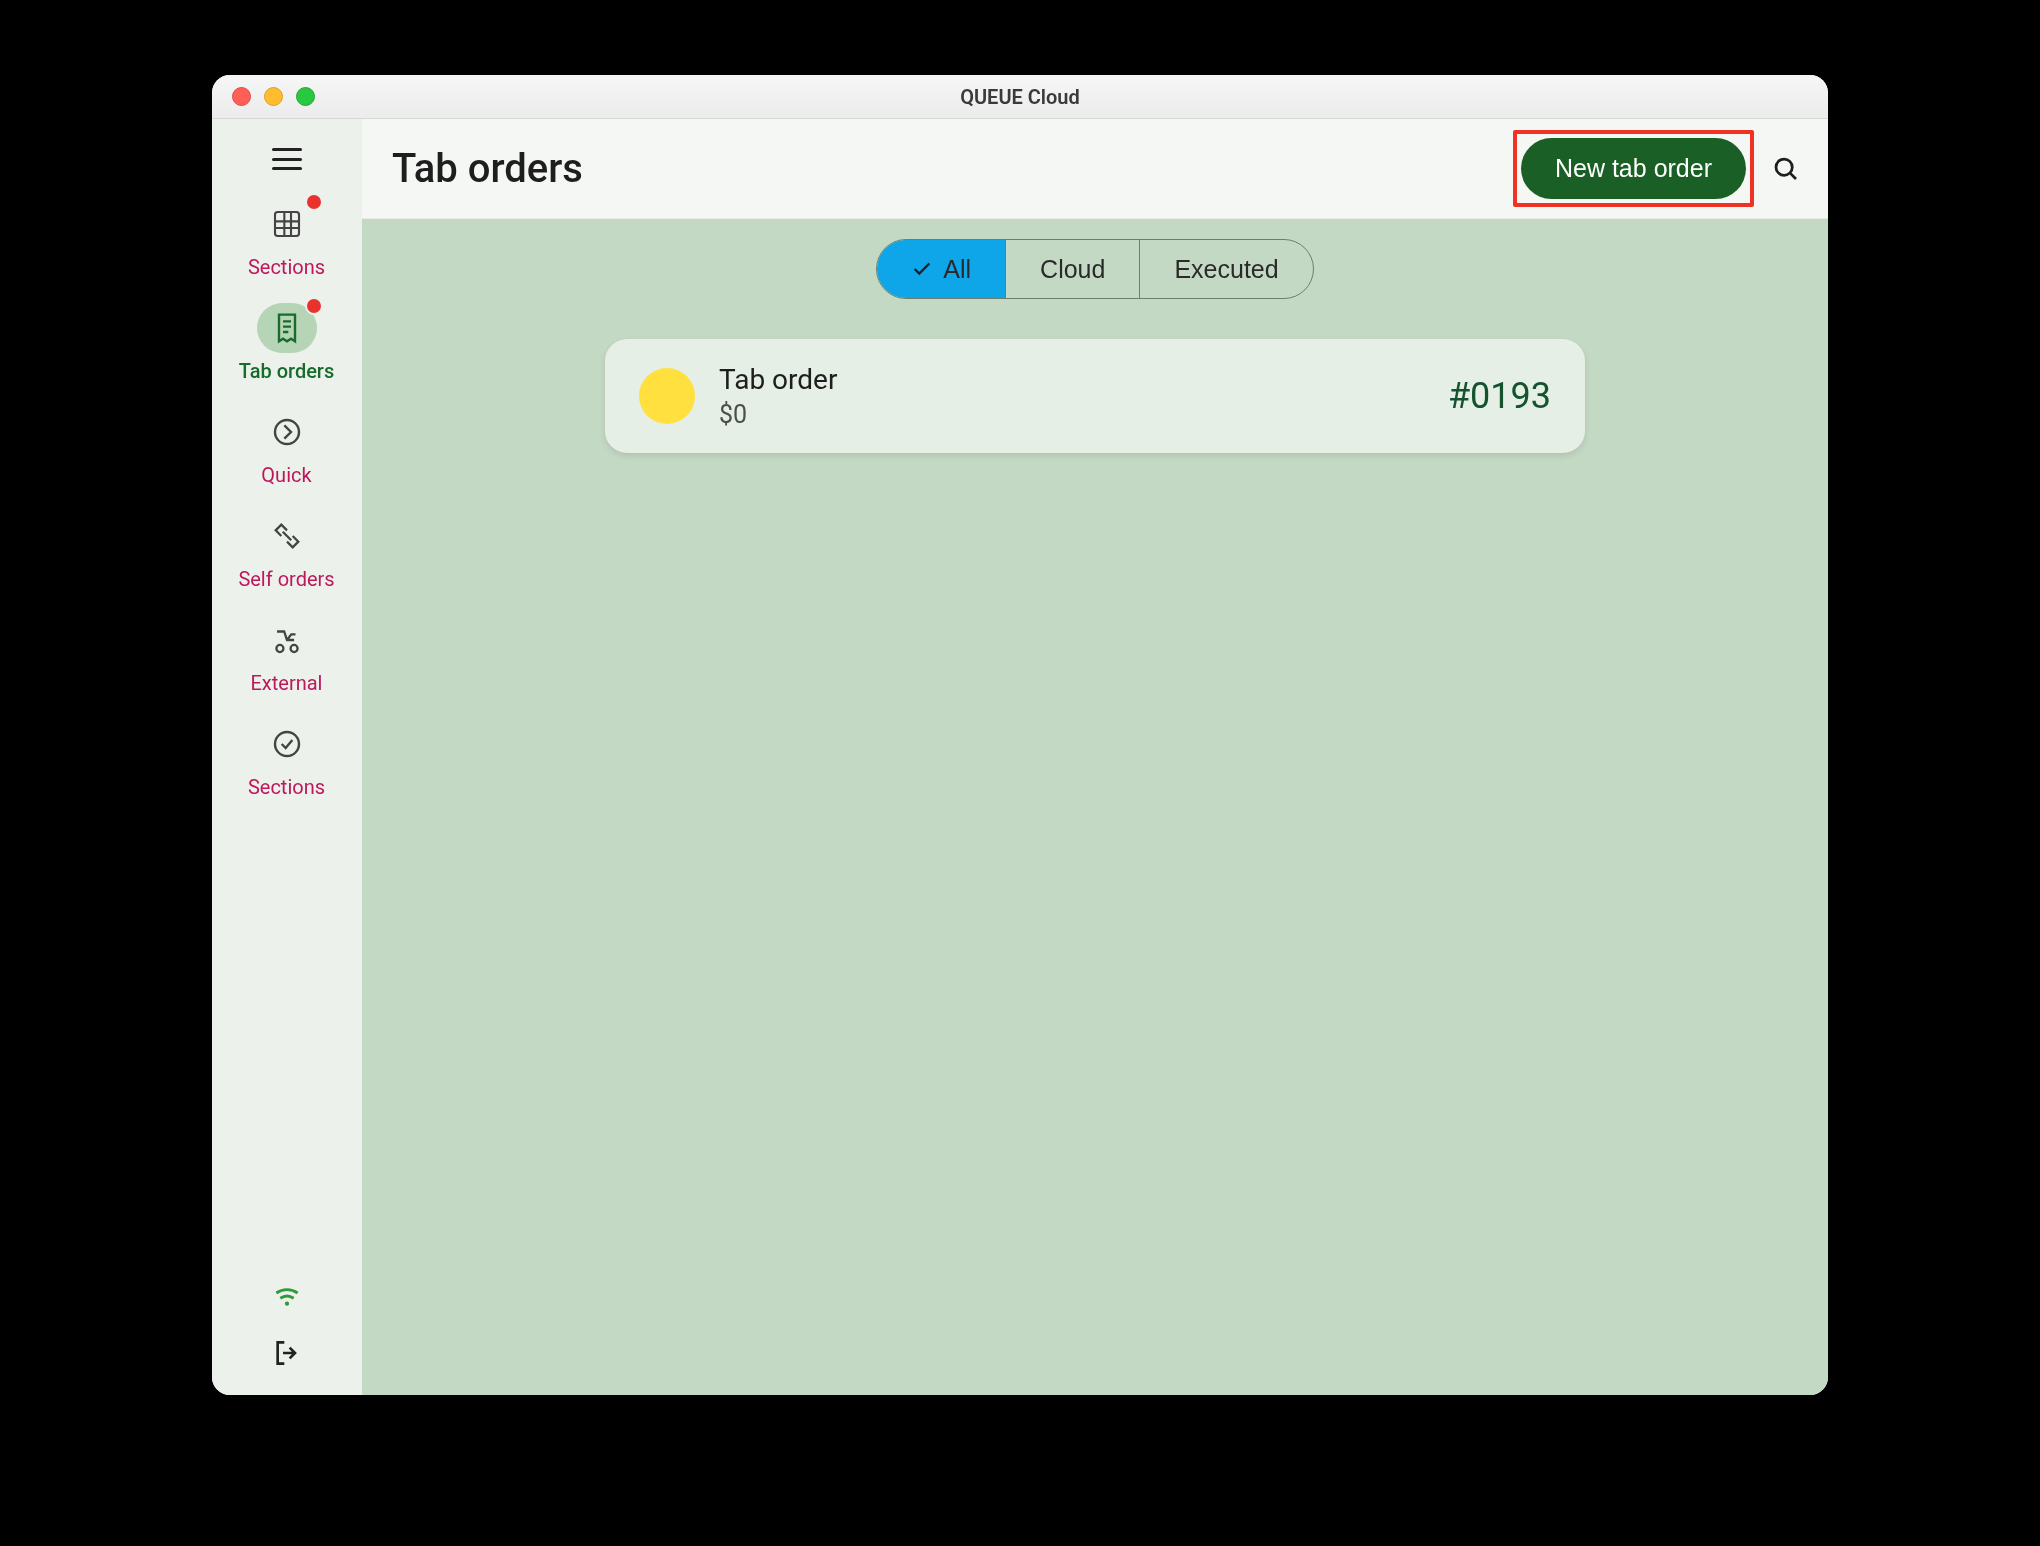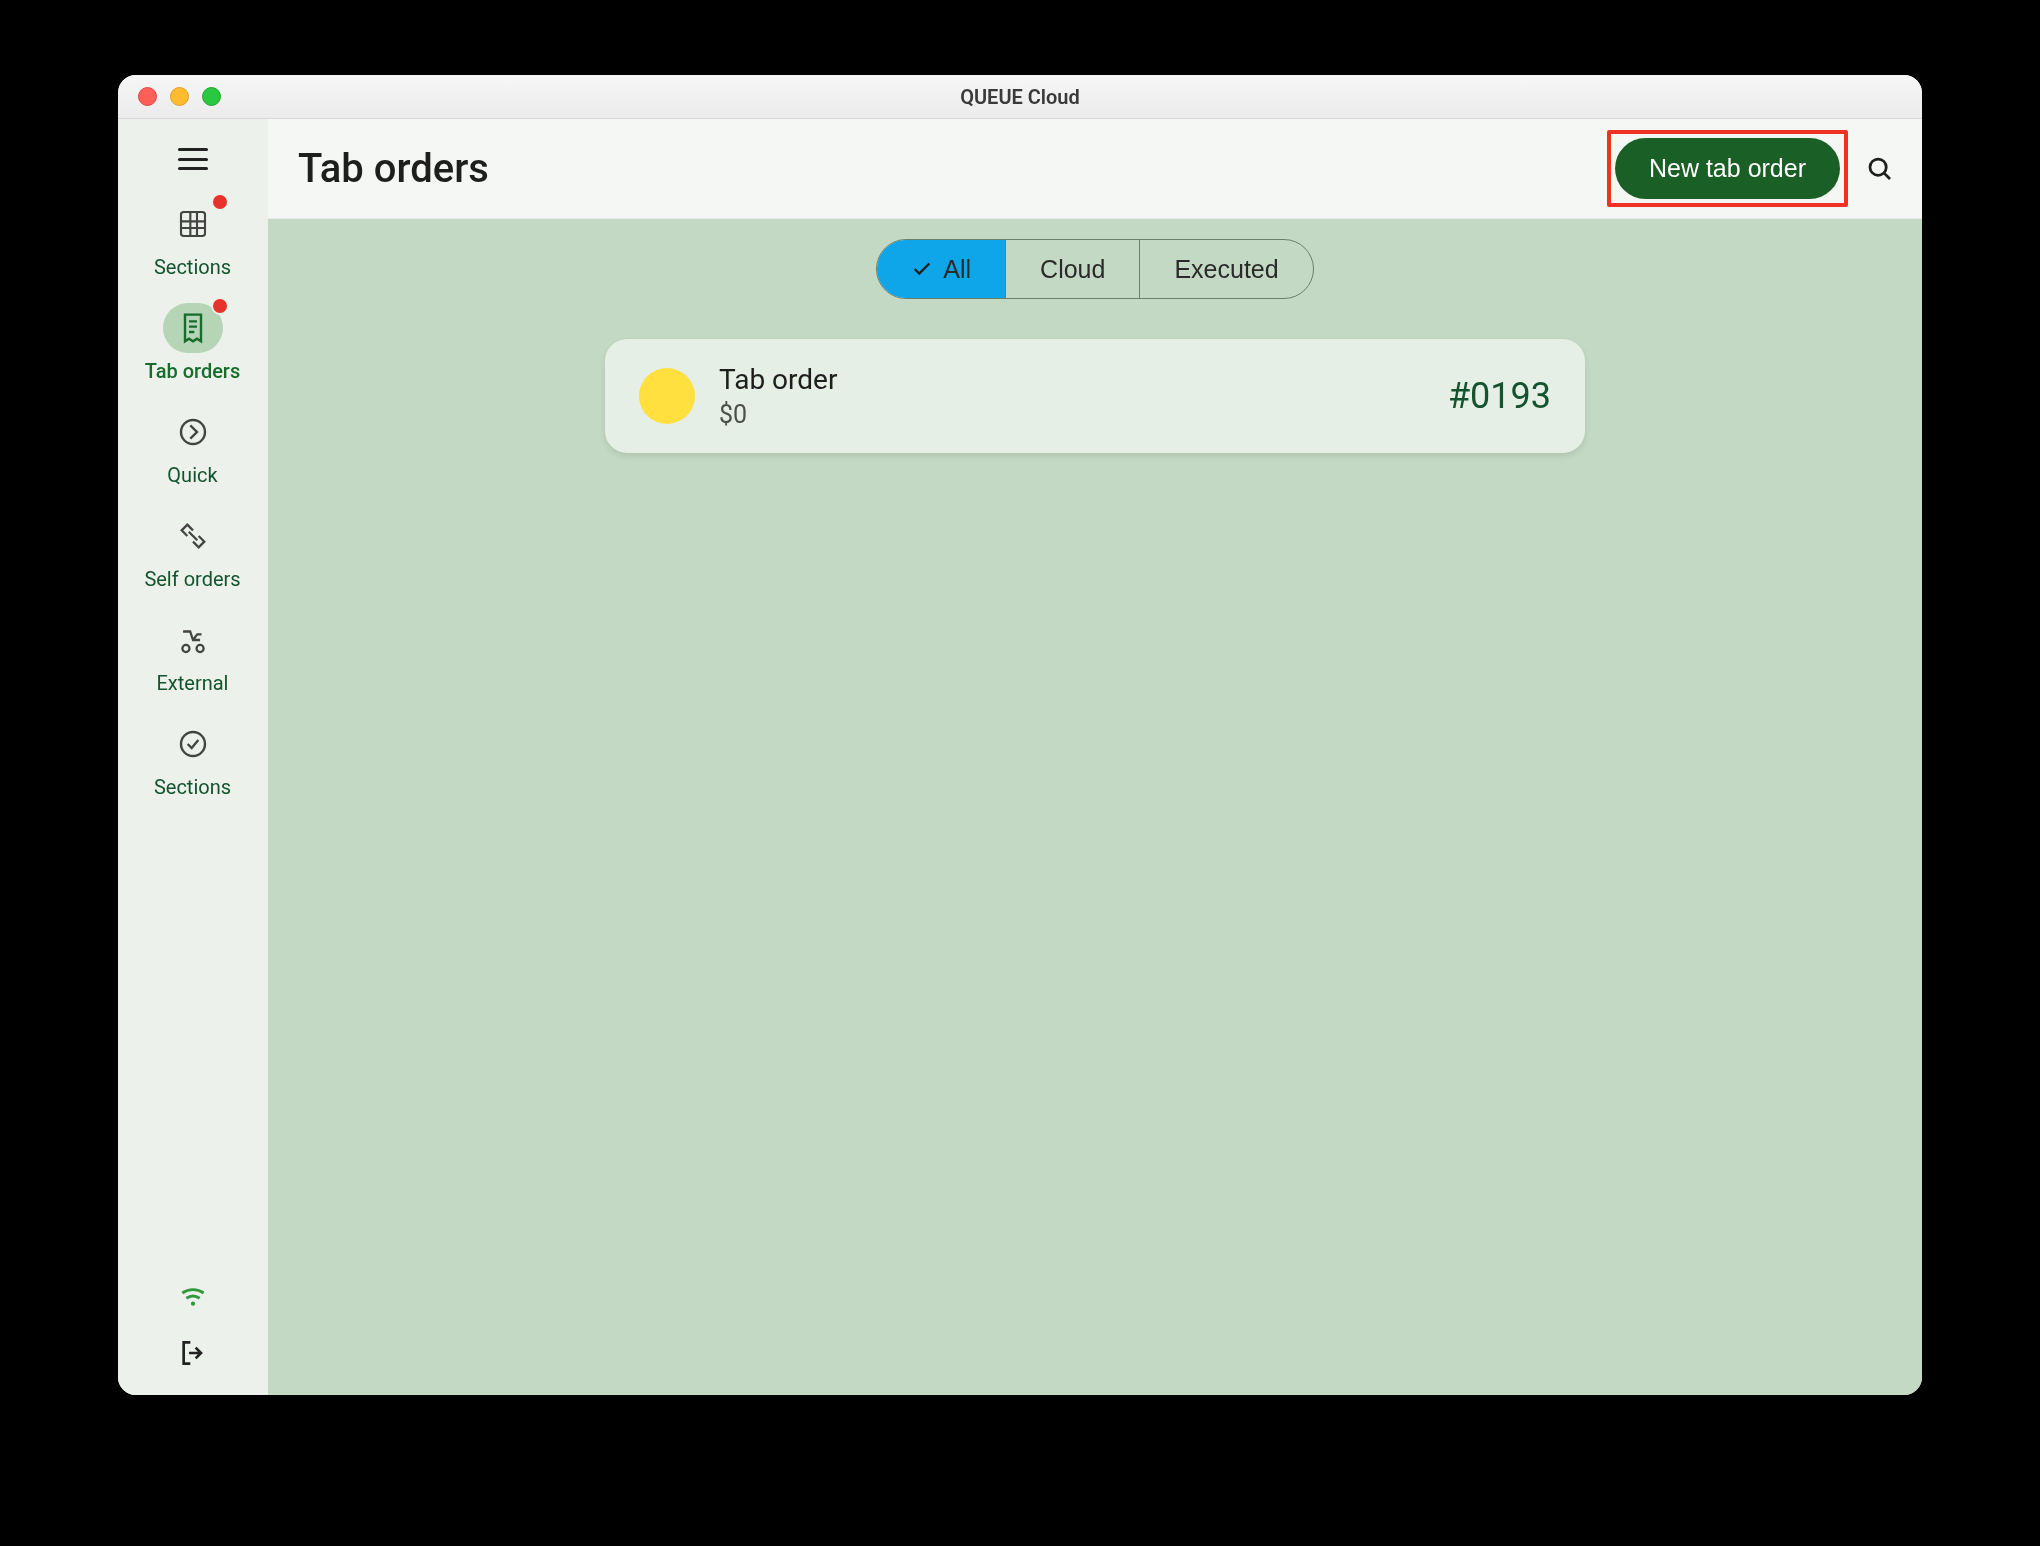--- a/index.html
+++ b/index.html
@@ -8,21 +8,21 @@
     background: #000;
     font-family: -apple-system, BlinkMacSystemFont, "Segoe UI", Roboto, Helvetica, Arial, sans-serif;
     display: flex;
     align-items: flex-start;
     justify-content: center;
     width: 2040px;
     height: 1546px;
     padding-top: 75px;
   }
   .window {
-    width: 1804px;
+    width: 1616px;
     height: 1320px;
     background: #ecf2eb;
     border-radius: 18px;
     overflow: hidden;
     box-shadow: 0 10px 40px rgba(0,0,0,0.5);
     display: flex;
     flex-direction: column;
     position: relative;
   }
 
@@ -63,21 +63,21 @@
 
   .side-items { display:flex; flex-direction:column; align-items:center; gap:24px; width:100%; }
   .side-item { display:flex; flex-direction:column; align-items:center; gap:6px; cursor:pointer; position:relative; width:100%; }
   .side-item .icon-wrap {
     width:60px; height:50px; display:flex; align-items:center; justify-content:center;
     border-radius: 26px;
     position:relative;
   }
   .side-item.active .icon-wrap { background:#b6d4b6; }
   .side-item.active .label { color:#176c2c; font-weight:500; }
-  .side-item .label { font-size:20px; color:#14532d; }
+  .side-item .label { font-size:20px; color:#be185d; }
   .side-item.active svg { stroke:#176c2c; }
   .badge {
     position:absolute; top:-6px; right:-6px;
     width:18px; height:18px; background:#e8322d;
     border:2px solid #ecf2eb; border-radius:50%;
   }
 
   .sidebar-spacer { flex:1; }
   .sidebar-bottom { display:flex; flex-direction:column; align-items:center; gap:20px; padding-bottom:22px; }
 

